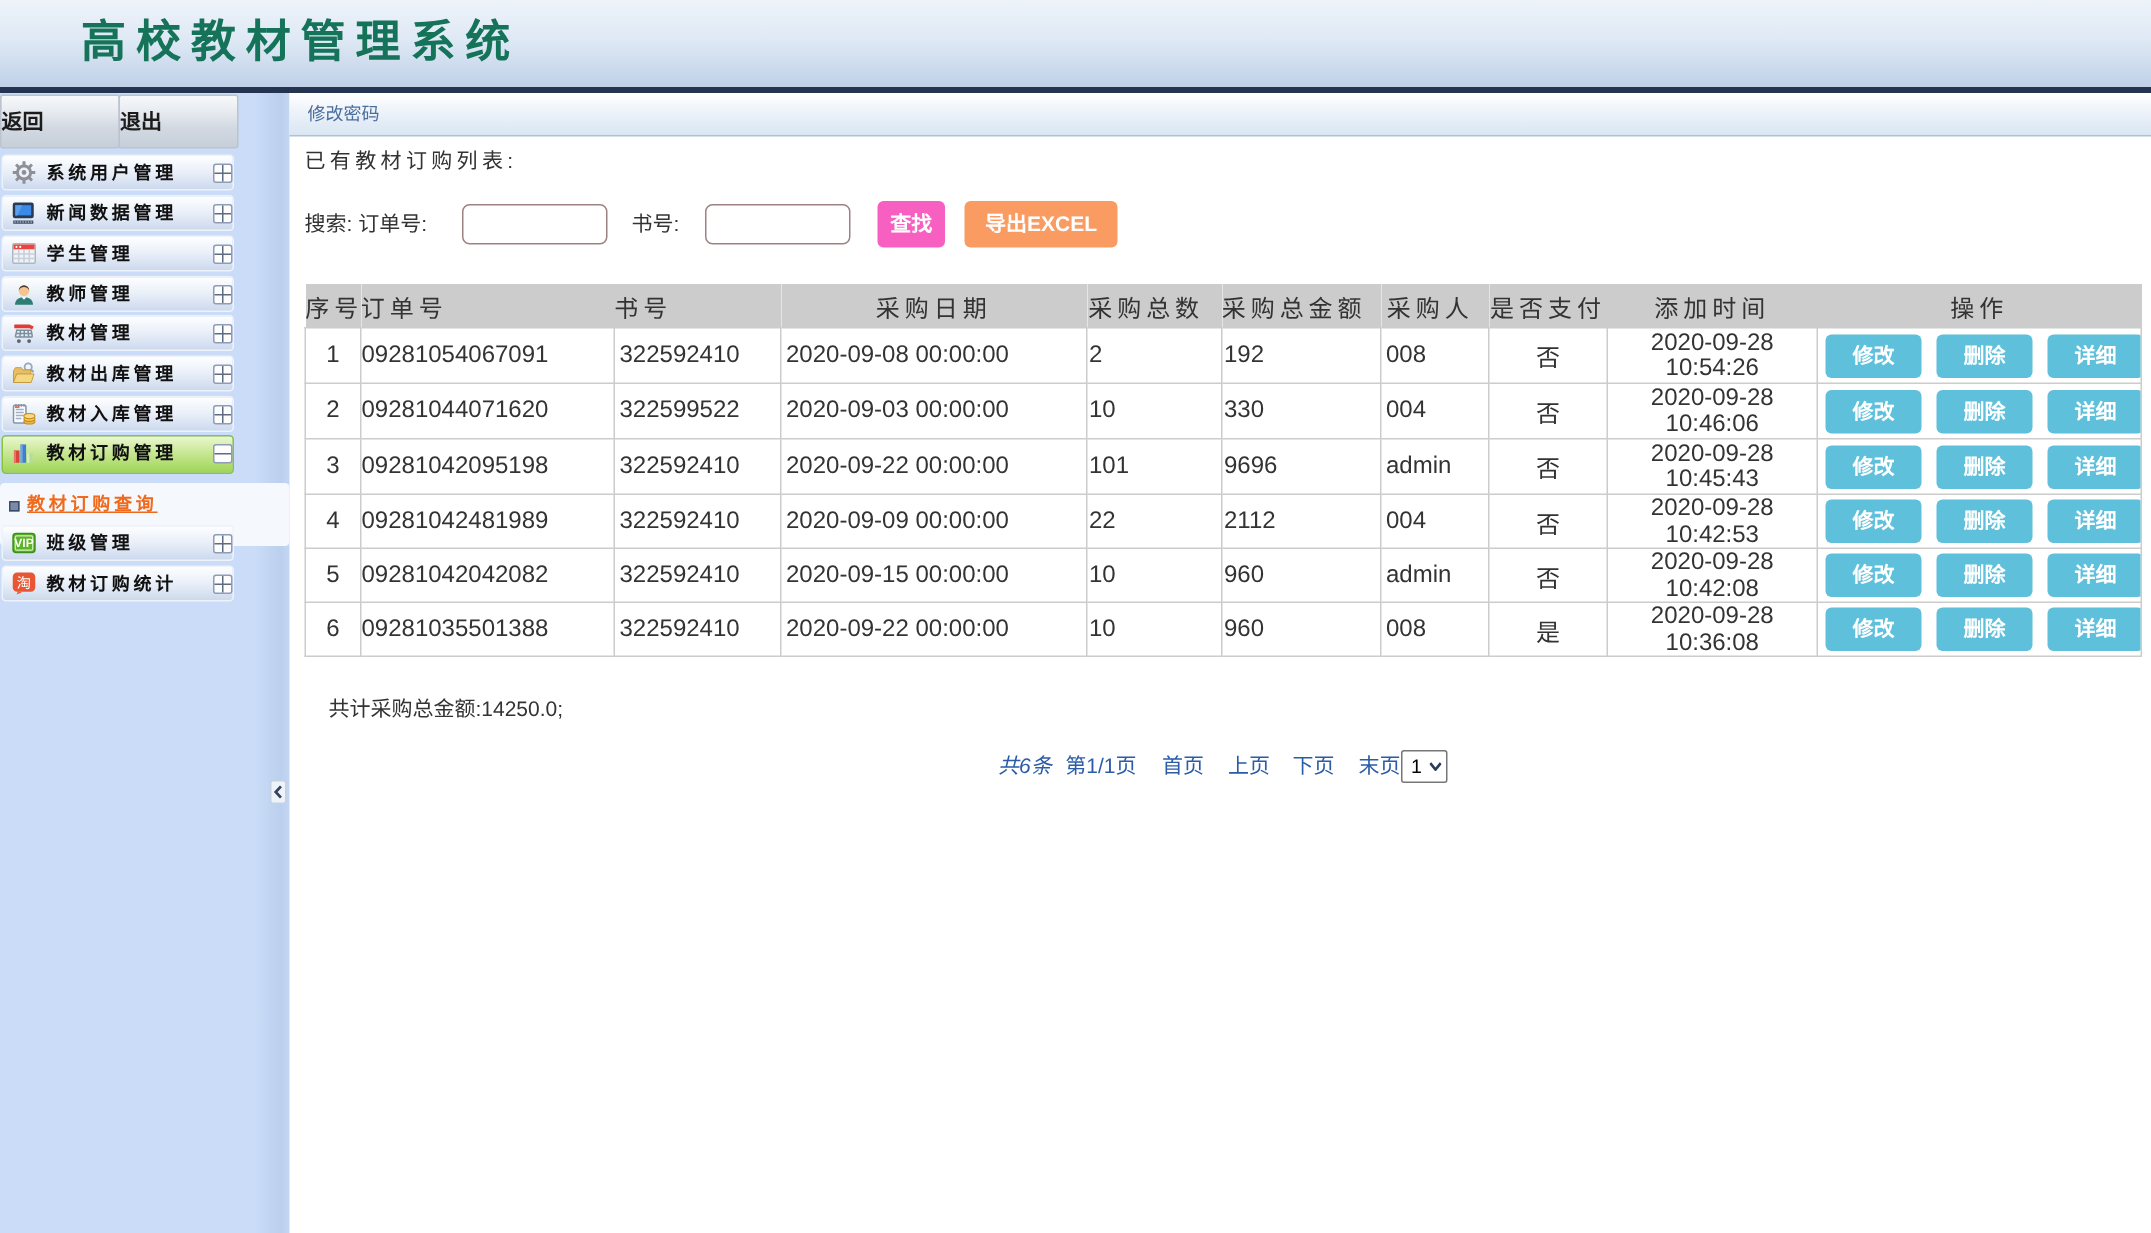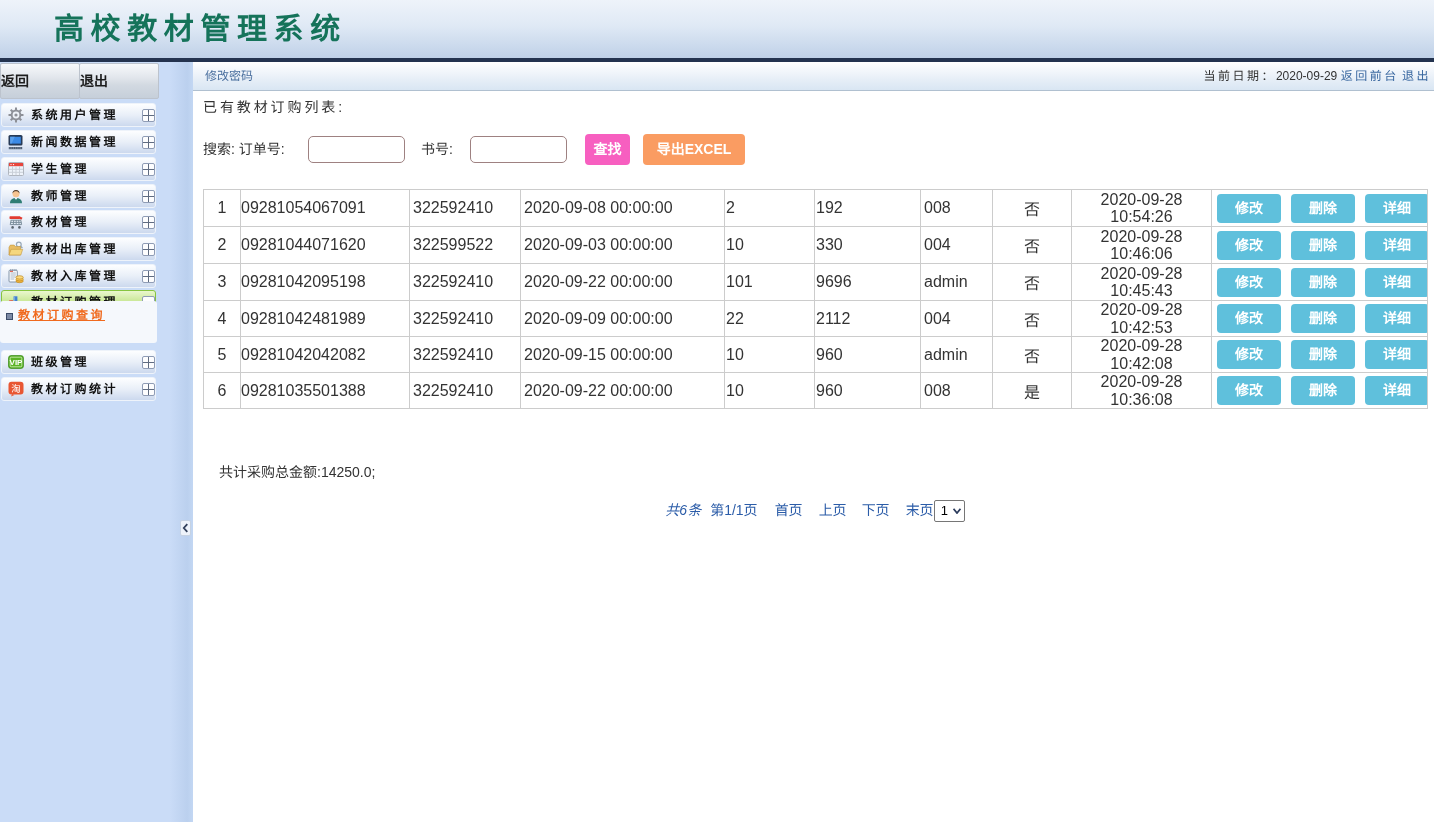--- a/index.html
+++ b/index.html
@@ -21,21 +21,21 @@
 .b1{left:0;}
 .b2{left:79px;}
 .mi{position:absolute;left:1px;width:153px;height:22px;border:1px solid #eef3fa;border-radius:3px;
   background:linear-gradient(#fdfeff,#e9eff8 50%,#ccd9ee 100%);}
 .mi .txt{position:absolute;left:29px;top:0;line-height:23px;font-size:12px;font-weight:bold;color:#111;letter-spacing:2.5px;}
 .mi svg.ic{position:absolute;left:6px;top:3px;}
 .pbox{position:absolute;left:140px;top:5px;width:11px;height:11px;border:1px solid #8f9cb5;background:#fdfdfe;border-radius:2px;}
 .pbox::before{content:"";position:absolute;left:0;top:5px;width:11px;height:1px;background:#5f6b80;}
 .pbox.plus::after{content:"";position:absolute;left:5px;top:0;width:1px;height:11px;background:#5f6b80;}
 .mi.sel{height:24px;background:linear-gradient(#eaf7cf,#c8e794 45%,#a0d558 100%);border:1px solid #86c440;}
-.subpanel{position:absolute;left:0px;top:239px;width:157px;height:42px;background:#f5f8fc;border-radius:3px;}
+.subpanel{position:absolute;left:0px;top:260px;width:157px;height:42px;background:#f5f8fc;border-radius:3px;padding-left:36px;}
 .bullet{position:absolute;left:6px;top:12px;width:5px;height:5px;background:#7c8aa5;border:1px solid #3c4c68;}
 .sublink{position:absolute;left:18px;top:0;line-height:29px;font-size:12px;font-weight:bold;color:#f06a1e;text-decoration:underline;letter-spacing:2.5px;}
 .collapse{left:180px;top:458px;width:9px;height:14px;background:#eef3fa;border:1px solid #c6d2e2;border-radius:2px;}
 .collapse svg{position:absolute;left:1px;top:2px;}
 
 .cbar{left:193px;top:62px;width:1241px;height:28px;
   background:linear-gradient(#ffffff,#e9f0f8 55%,#d9e6f3);border-bottom:1px solid #b0c0d0;}
 .pwd{position:absolute;left:12px;top:0;line-height:28px;font-size:12px;color:#4a6f9e;}
 .cbar .rt{position:absolute;right:3px;top:0;line-height:28px;font-size:12px;color:#333;}
 .cbar .rt a{color:#3a68a0;text-decoration:none;}
@@ -209,21 +209,20 @@
       <span class="pbox plus"></span>
     </div>
   <div class="abs collapse">
       <svg width="7" height="10" viewBox="0 0 7 10">
         <path d="M5.3 1.2 L1.8 5 L5.3 8.8" fill="none" stroke="#33415c" stroke-width="1.8"></path>
       </svg>
     </div>
 </div>
 <div class="abs cbar">
   <span class="pwd">修改密码</span>
-  <span class="rt"><span class="cjk">当前日期：</span>2020-09-29 <a class="cjk">返回前台</a> <a class="cjk">退出</a></span>
 </div>
 <div class="abs listlabel">已有教材订购列表:</div>
 <div class="abs srow">搜索: 订单号:
   <span class="inp i1"></span>
   <span class="lbl2">书号:</span>
   <span class="inp i2"></span>
   <span class="btn bfind">查找</span>
   <span class="btn bexcel">导出EXCEL</span>
 </div>
 <table class="grid">
@@ -233,20 +232,32 @@
       <col style="width:111px">
       <col style="width:204px">
       <col style="width:90px">
 <col style="width:106px">
       <col style="width:72px">
       <col style="width:79px">
       <col style="width:140px">
       <col style="width:216px">
 </colgroup>
 <tbody>
+      <tr>
+<th class="hl">序号</th>
+        <th class="hl">订单号</th>
+        <th class="hl">书号</th>
+        <th class="hc">采购日期</th>
+        <th class="hl p1">采购总数</th>
+<th class="hl">采购总金额</th>
+        <th class="hl p4">采购人</th>
+        <th class="hc">是否支付</th>
+        <th class="hc">添加时间</th>
+        <th class="hc">操作</th>
+</tr>
 <tr style="height:37px">
         <td class="c">1</td>
         <td class="l p0">09281054067091</td>
         <td class="l">322592410</td>
         <td class="l">2020-09-08 00:00:00</td>
         <td class="l pl1">2</td>
         <td class="l pl1">192</td>
         <td class="l">008</td>
         <td class="c">否</td>
         <td class="tm">2020-09-28<br>10:54:26</td>

